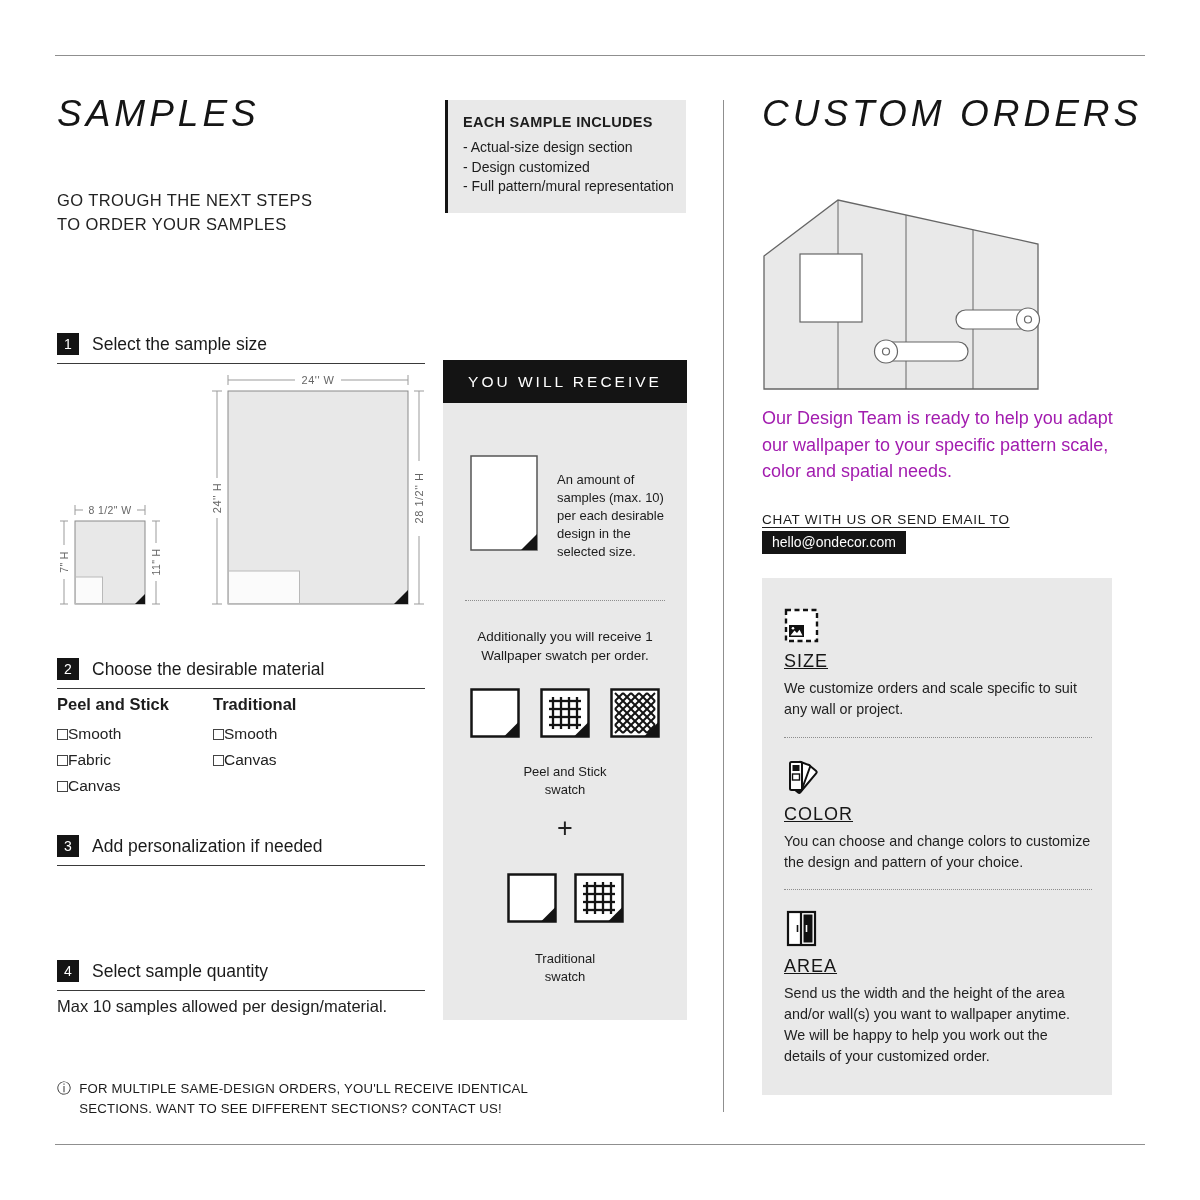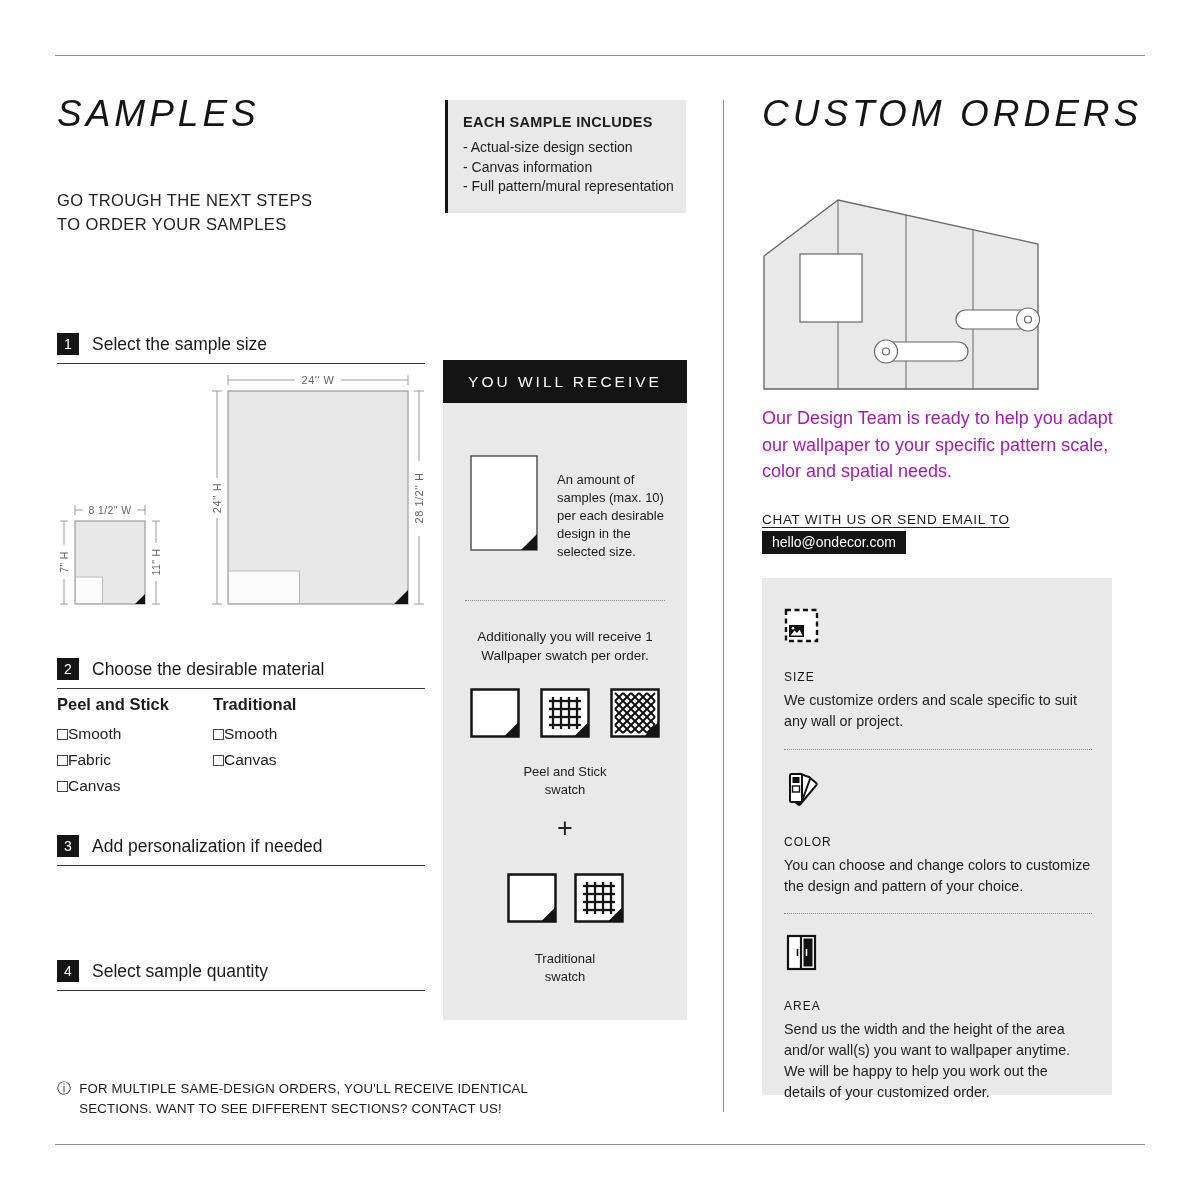--- a/index.html
+++ b/index.html
@@ -69,41 +69,41 @@
   .house { position:absolute; left:760px; top:192px; }
 
   .custom-intro { position:absolute; left:762px; top:405px; width:356px; font-size:18px; line-height:1.48; color:#a21caf; }
   .chat-label { position:absolute; left:762px; top:512px; font-size:13.5px; letter-spacing:.7px;
                 text-decoration:underline; text-underline-offset:3px; color:#1c1c1c; }
   .email-badge { position:absolute; left:762px; top:531px; background:#141414; color:#fff;
                  font-size:14px; padding:3px 10px 4px; display:inline-block; cursor:pointer; }
 
   .features-panel { position:absolute; left:762px; top:578px; width:350px; height:517px;
                     background:#e9e9e9; padding:30px 20px 24px 22px; }
-  .feat-title { font-size:12px; letter-spacing:1px; margin:22px 0 6px; color:#161616; }
+  .feat-title { font-size:18px; letter-spacing:1px; margin:3px 0 6px; color:#161616;text-decoration:underline; }
   .feat-text { font-size:14.3px; line-height:1.46; color:#222; }
   .feat-divider { border-top:1px dotted #8d8d8d; margin:17px 0 19px; }
 </style>
 </head>
 <body>
 
 <div class="page">
 
   <div class="rule rule-top"></div>
   <div class="rule rule-bottom"></div>
   <div class="vdiv"></div>
 
   <div class="big-title samples-title">SAMPLES</div>
   <div class="intro">GO TROUGH THE NEXT STEPS
 TO ORDER YOUR SAMPLES</div>
 
   <div class="includes">
     <div class="includes-title">EACH SAMPLE INCLUDES</div>
     <div class="includes-item">Actual-size design section</div>
-    <div class="includes-item">Canvas information</div>
+    <div class="includes-item">Design customized</div>
     <div class="includes-item">Full pattern/mural representation</div>
   </div>
 
   <div class="step-header step1">
     <span class="step-num">1</span>
     <span class="step-label">Select the sample size</span>
   </div>
 
   <svg class="diagram" width="375" height="248" viewBox="0 0 375 248">
 
@@ -185,20 +185,21 @@
 
   <div class="step-header step3">
     <span class="step-num">3</span>
     <span class="step-label">Add personalization if needed</span>
   </div>
 
   <div class="step-header step4">
     <span class="step-num">4</span>
     <span class="step-label">Select sample quantity</span>
   </div>
+  <div class="body-text step4-text">Max 10 samples allowed per design/material.</div>
 
   <div class="footnote">
     <span class="info-icon">ⓘ</span>
     <span>FOR MULTIPLE SAME-DESIGN ORDERS, YOU'LL RECEIVE IDENTICAL SECTIONS. WANT TO SEE DIFFERENT SECTIONS? CONTACT US!</span>
   </div>
 
   <div class="receive-header">YOU WILL RECEIVE</div>
   <div class="receive-panel">
 
     <svg class="sample-sheet" width="68" height="96" viewBox="0 0 68 96">

